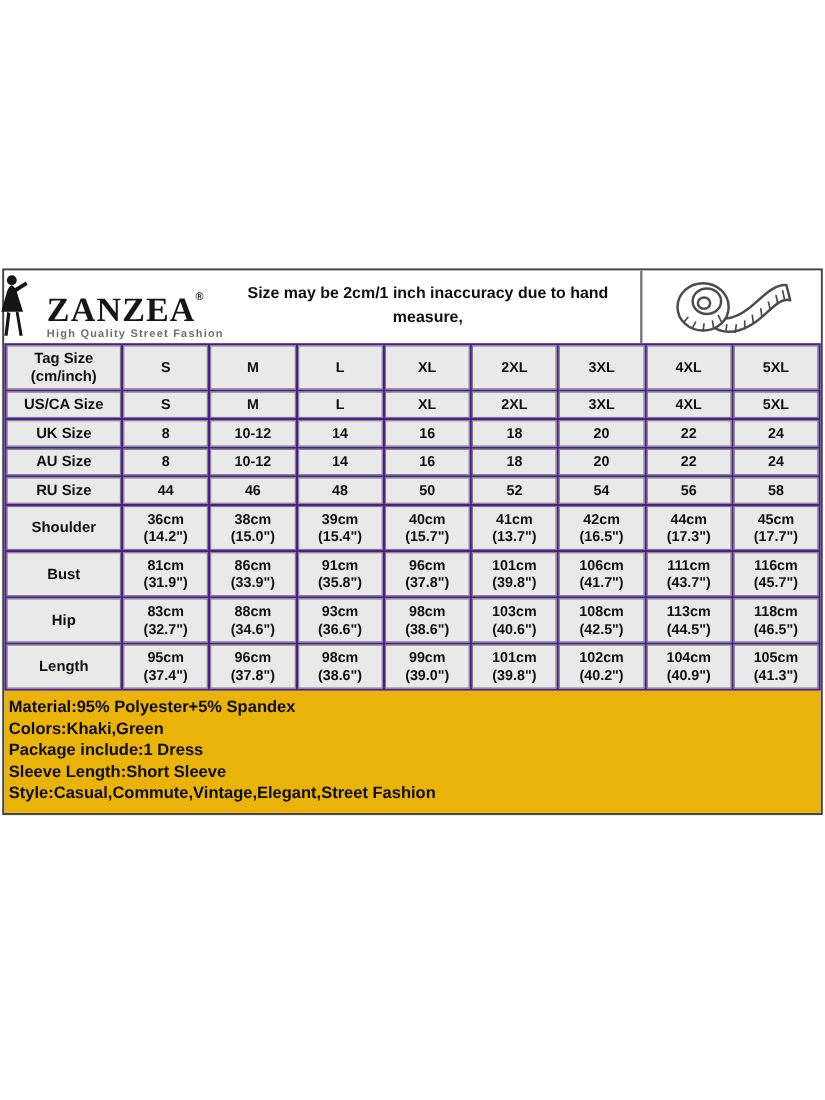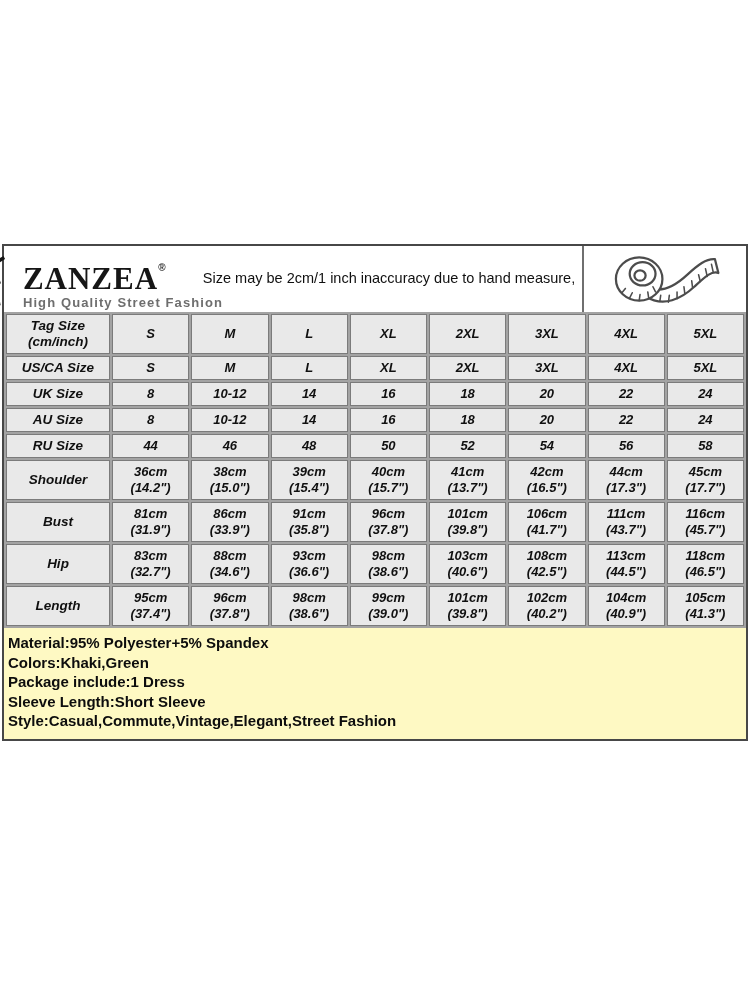--- a/index.html
+++ b/index.html
@@ -18,47 +18,47 @@
   .logo-row{display:flex;align-items:flex-end;gap:16px;}
   .logo-row svg{display:block;}
   .logo-text{display:flex;flex-direction:column;line-height:1;}
   .brand-line{display:flex;align-items:flex-start;}
   .brand{
     font-family:"Liberation Serif","DejaVu Serif",serif;
     font-weight:bold;font-size:31px;letter-spacing:1px;color:#161616;
   }
   .reg{font-size:10px;font-weight:bold;color:#2a2a2a;margin-top:0px;}
   .tagline{
-    font-size:13px;color:#6e6e6e;letter-spacing:1.1px;margin-top:2px;
+    font-size:10px;color:#6e6e6e;letter-spacing:1.1px;margin-top:2px;
     white-space:nowrap;font-weight:bold;
   }
   .disclaimer{
     flex:1;display:flex;flex-direction:column;justify-content:center;
-    text-align:center;font-weight:normal;font-size:14.5px;color:#101010;
+    text-align:center;font-weight:bold;font-size:14.5px;color:#101010;
     line-height:1.5;
   }
   .tape{
     width:162px;display:flex;align-items:center;justify-content:center;
     border-left:2px solid #6f6f6f;
   }
   
   table.size{
     width:100%;border-collapse:separate;border-spacing:2px;
-    table-layout:fixed;background:#a3a3a3;font-style:italic;
+    table-layout:fixed;background:#4c1d95;
   }
   table.size td{
     background:#e9e9e9;border:1px solid #7b7b7b;
     text-align:center;vertical-align:middle;
     font-weight:bold;font-size:13px;color:#101010;
     line-height:16px;padding:3px 1px;white-space:pre-line;
   }
   table.size td.lbl{font-size:13.5px;}
   
   .details{
-    padding:5px 6px 8px 4px;background:#fef9c3;
+    padding:5px 6px 8px 4px;background:#eab308;
   }
   .detail-line{
     font-weight:bold;font-size:15px;color:#0d0d0d;line-height:19.5px;
     white-space:nowrap;
   }
 </style>
 </head>
 <body>
 
 <div class="sheet">

